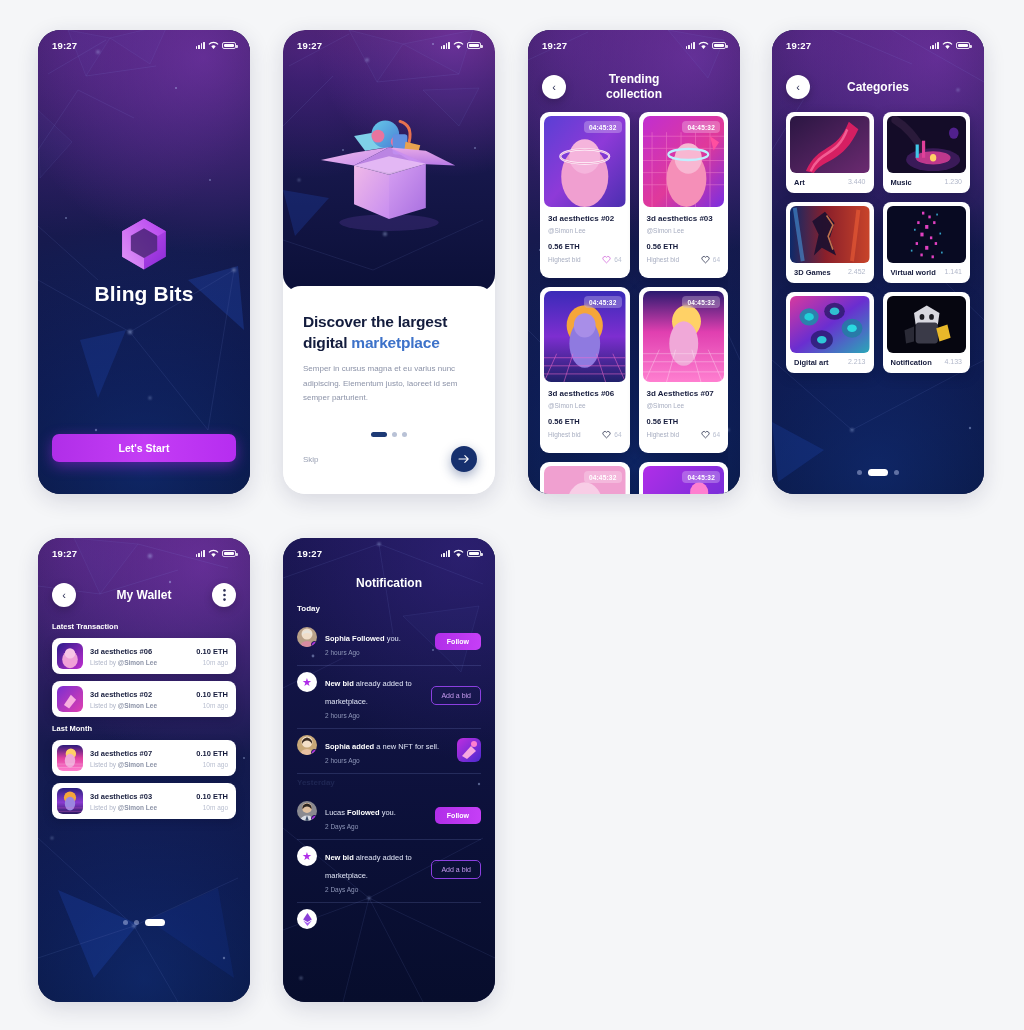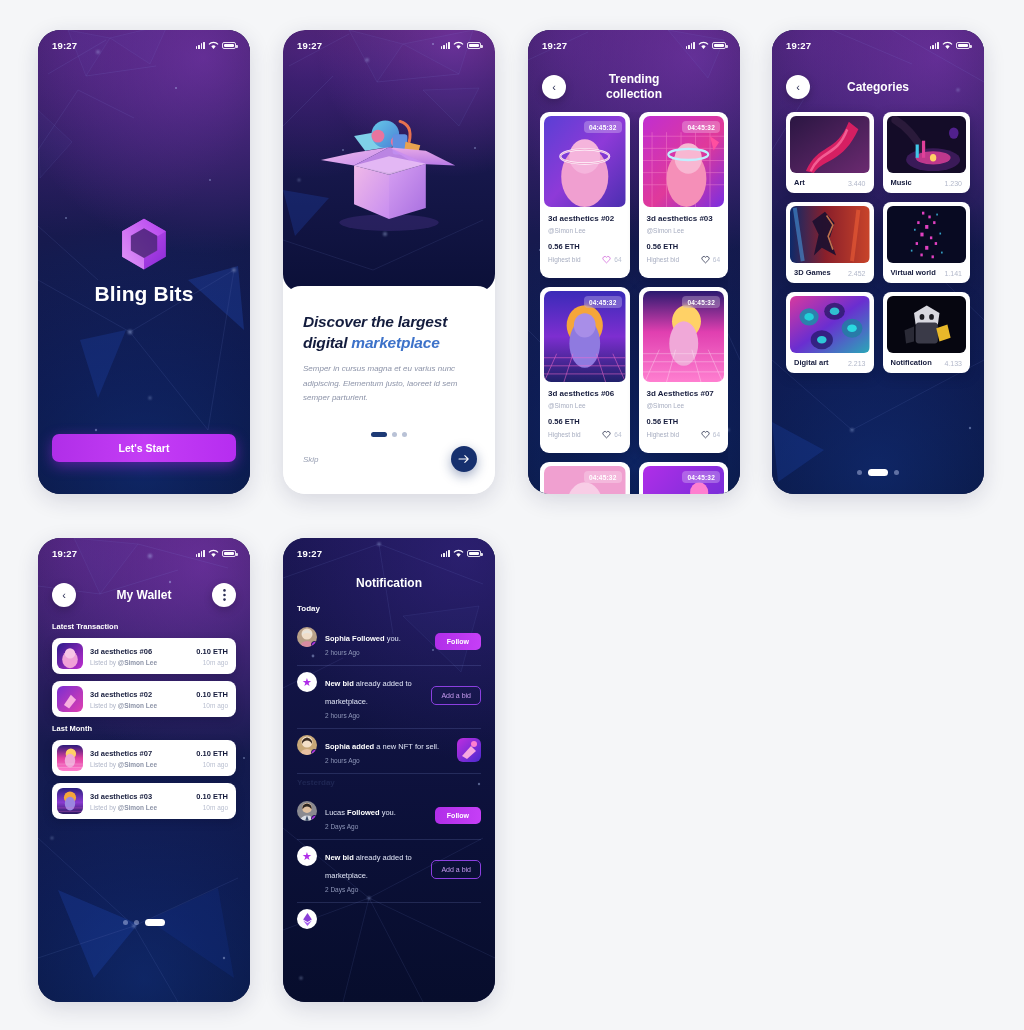--- a/index.html
+++ b/index.html
@@ -72,21 +72,21 @@
     display: flex; align-items: center; justify-content: center;
     box-shadow: 0 4px 14px rgba(170,40,235,.45);
     cursor: pointer;
   }
 
   
   #onboard { left: 283px; top: 30px; background: #fff; }
   .ob-hero { position: absolute; left:0; right:0; top:0; height: 262px; border-radius: 22px 22px 18px 18px; overflow:hidden; }
   .ob-sheet {
     position:absolute; left:0; right:0; top: 256px; bottom: 0; background:#fff;
-    border-radius: 18px 18px 22px 22px; padding: 26px 20px 0; font-style: italic;
+    border-radius: 18px 18px 22px 22px; padding: 26px 20px 0;
   }
   .ob-h1 { font-size: 15.5px; font-weight: bold; color:#131c3d; line-height: 1.35; letter-spacing:-.2px;}
   .ob-h1 .accent { color:#3d72c9; }
   .ob-p { margin-top: 8px; font-size: 8px; color:#8c93a8; line-height: 1.85; }
   .ob-dots { display:flex; gap:5px; justify-content:center; margin-top: 26px; align-items:center;}
   .ob-dots .pill { width: 16px; height:5px; border-radius:3px; background:#1d3a75;}
   .ob-dots .dot { width:5px; height:5px; border-radius:50%; background:#b9c2d6;}
   .ob-bottom { position:absolute; left:20px; right:18px; bottom: 22px; display:flex; align-items:center; justify-content:space-between;}
   .skip { font-size: 8px; color:#9aa1b4; cursor:pointer;}
   .next-fab {
@@ -121,21 +121,21 @@
   .nft-foot { display:flex; align-items:center; justify-content:space-between; margin:4px 4px 0 4px;}
   .nft-bid { font-size:6.5px; color:#a7adc0;}
   .likes { display:flex; align-items:center; gap:3px; font-size:6.5px; color:#b9bfd0;}
   .heart { width:9px; height:9px; display:block;}
 
   
   #categories { left: 772px; top: 30px; }
   .cat-grid { position:absolute; left:14px; right:14px; top:82px; display:grid; grid-template-columns:1fr 1fr; gap:9px;}
   .cat-card { background:#fff; border-radius:8px; padding:4px; box-shadow:0 4px 12px rgba(6,12,45,.3);}
   .cat-img { height:57px; border-radius:6px; overflow:hidden; position:relative;}
-  .cat-row { display:flex; align-items:flex-end; justify-content:space-between; padding:5px 4px 2px;}
+  .cat-row { display:flex; align-items:flex-start; justify-content:space-between; padding:5px 4px 2px;}
   .cat-name { font-size:7.5px; font-weight:bold; color:#151b3c;}
   .cat-count { font-size:7px; color:#b2b8ca;}
   .pager { position:absolute; left:0; right:0; bottom:0; display:flex; justify-content:center; align-items:center; gap:6px;}
   .pager .dot { width:5px;height:5px;border-radius:50%;background:rgba(210,220,255,.42);}
   .pager .pill { width:20px;height:7px;border-radius:4px;background:#fff;}
 
   
   #wallet { left: 38px; top: 538px; }
   .section-label { color:#fff; font-size:7.5px; font-weight:bold; margin: 0 0 7px 14px;}
   .wallet-body { position:absolute; left:0; right:0; top:84px; bottom:0;}

